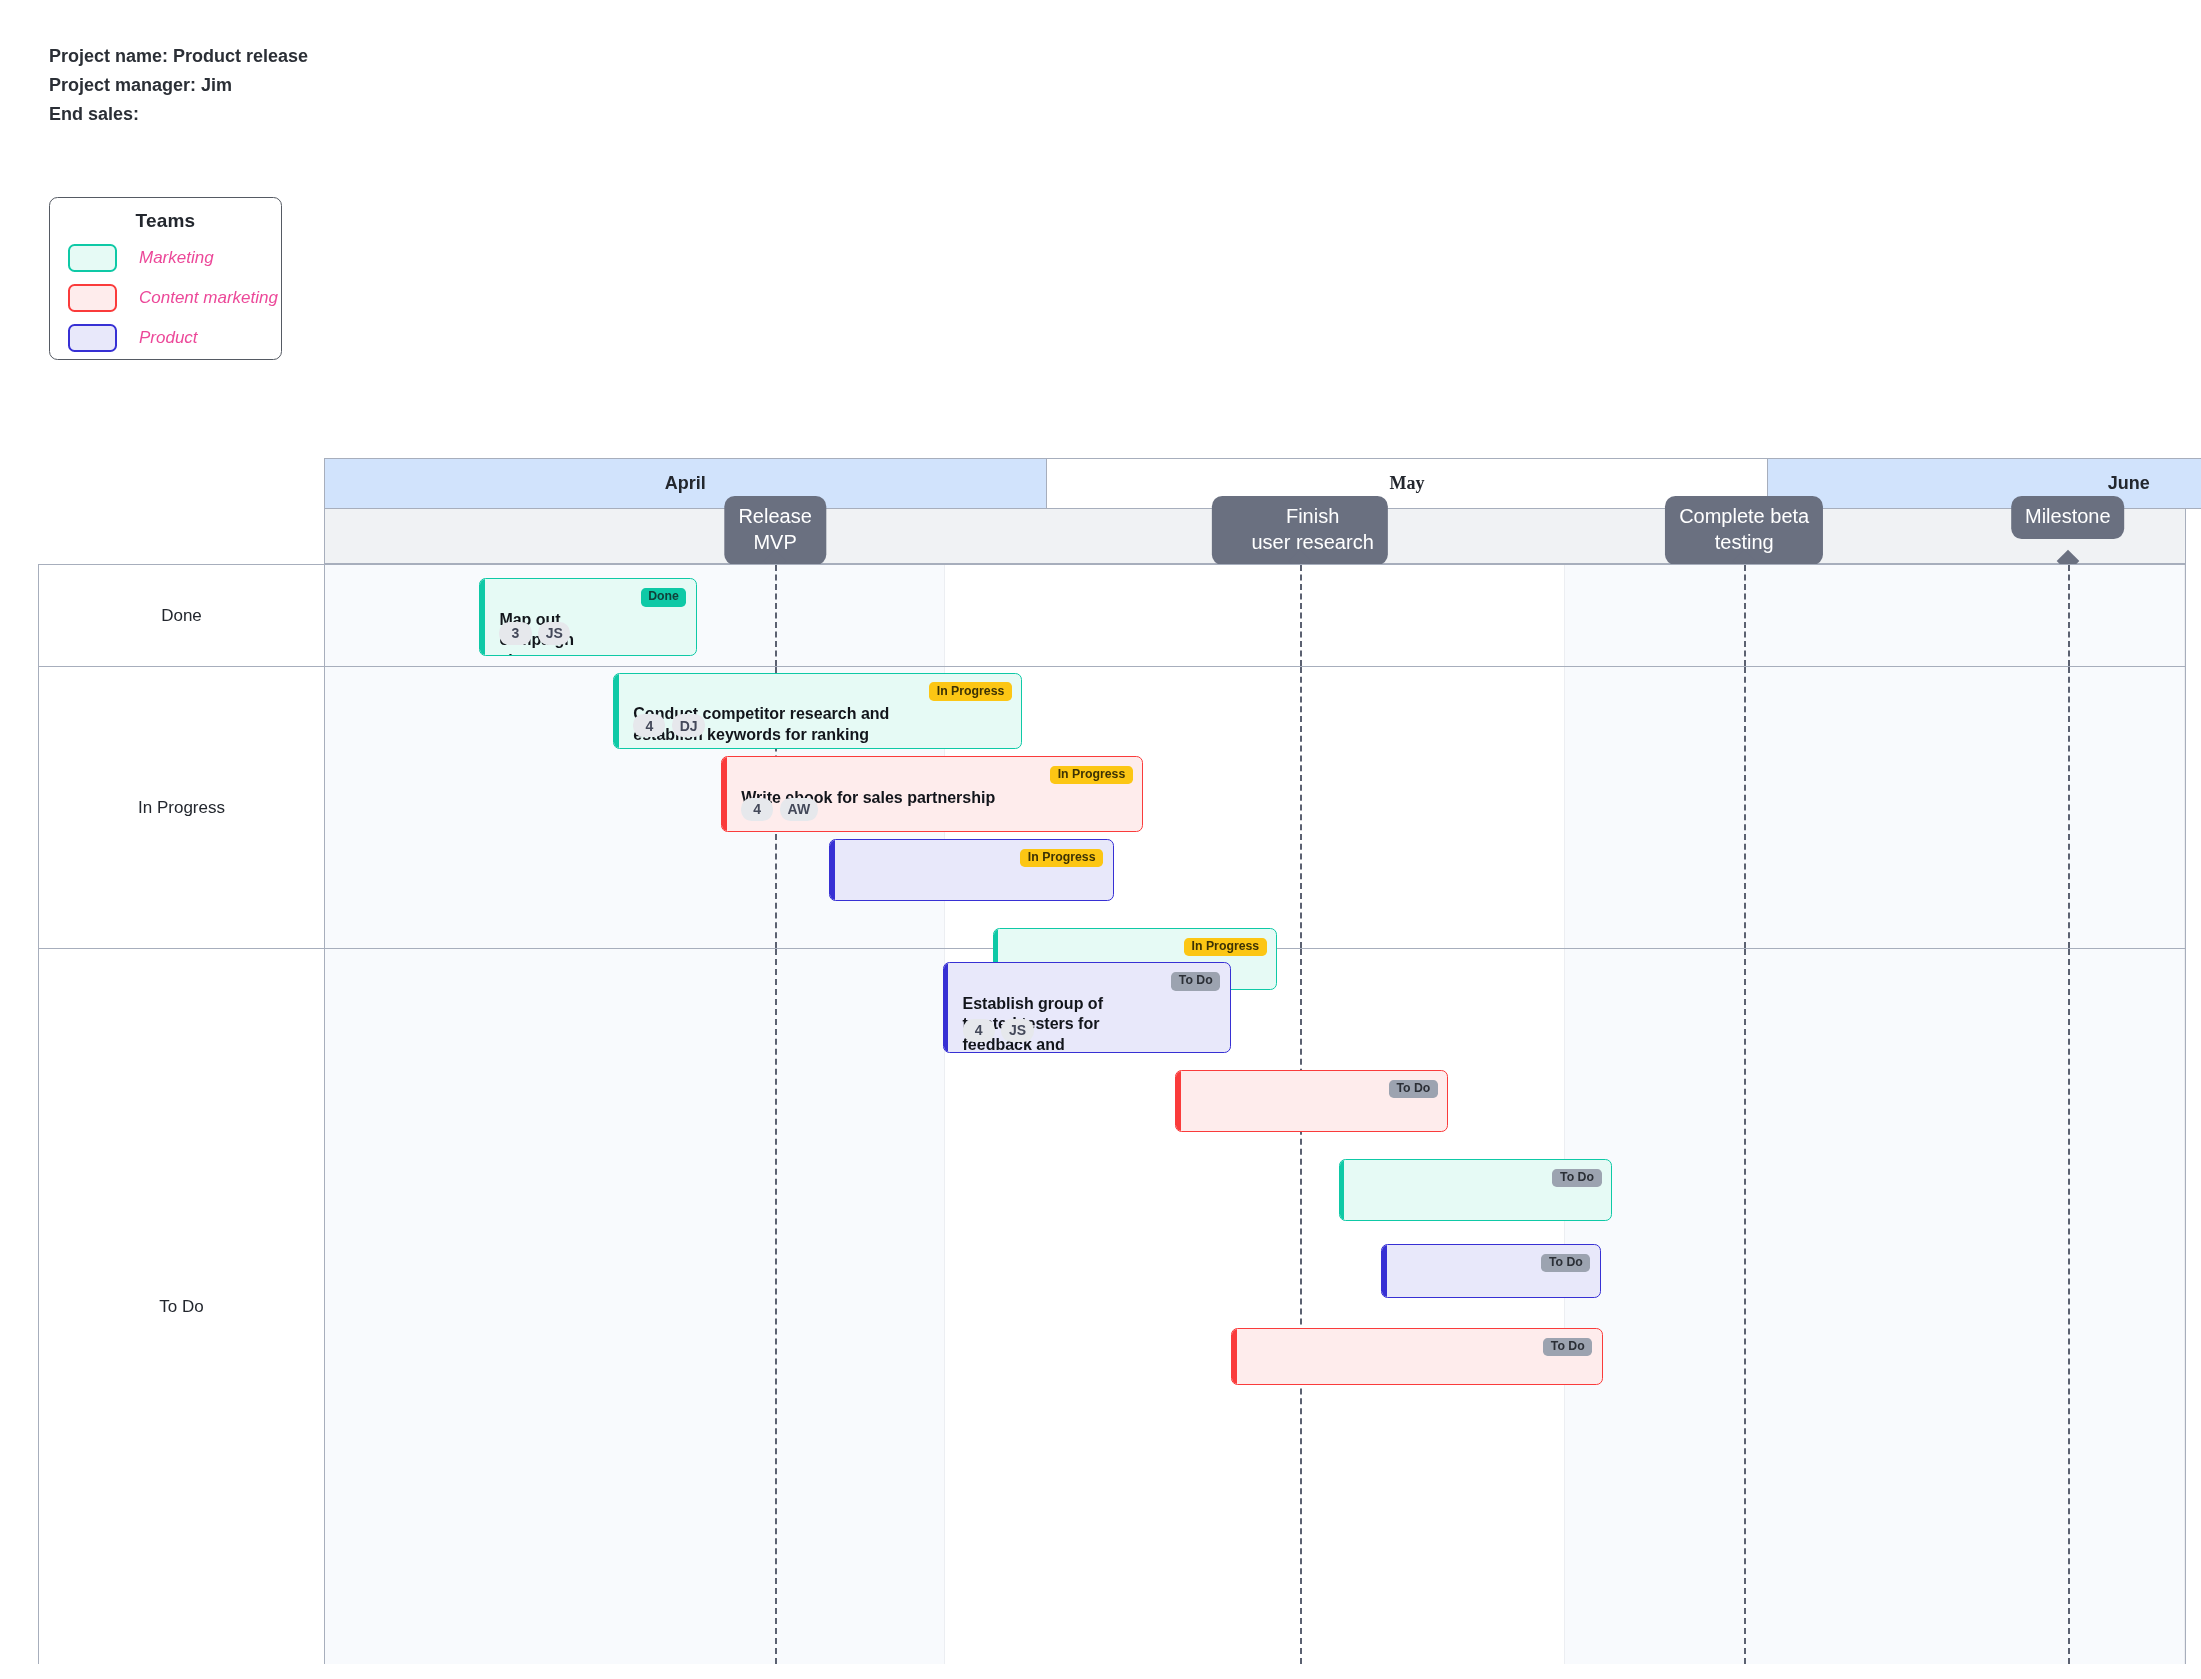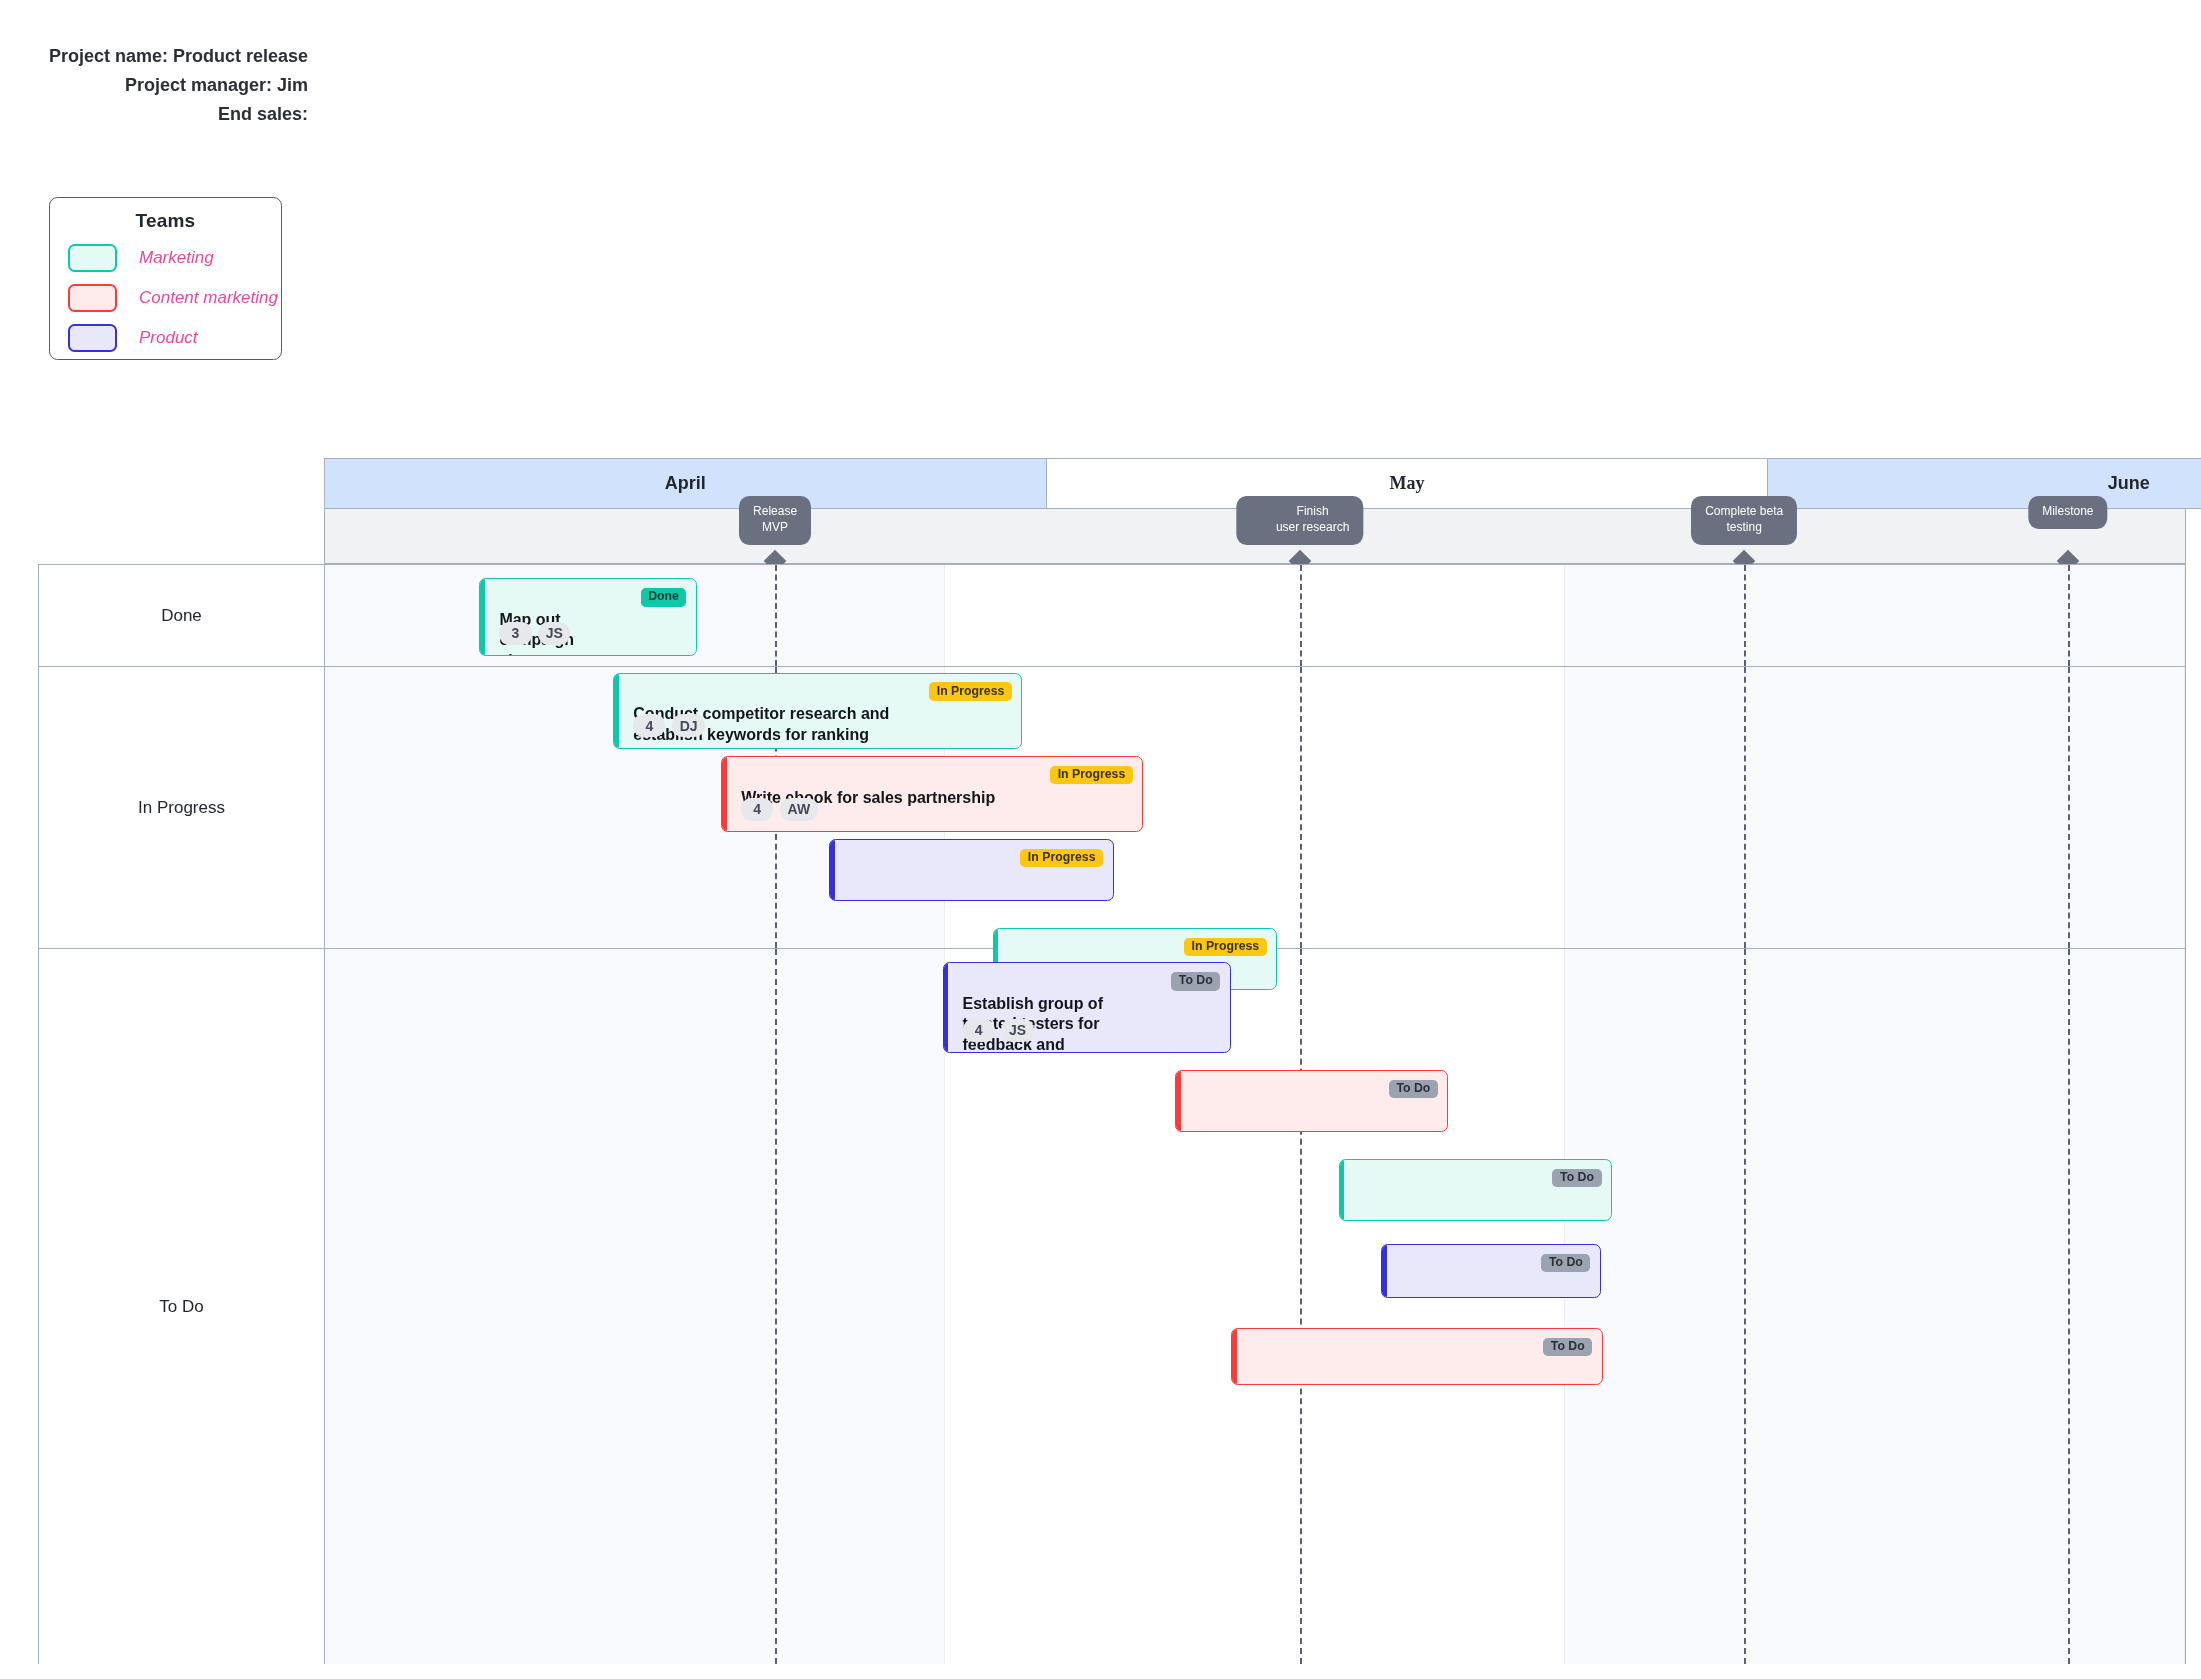--- a/index.html
+++ b/index.html
@@ -19,21 +19,21 @@
   
   #project-meta {
     position: absolute;
     left: 49px;
     top: 42px;
     font-size: 18px;
     font-weight: bold;
     line-height: 1.62;
     color: #2b2f36;
   }
-  #project-meta div { white-space: pre; text-align: right; }
+  #project-meta div { white-space: pre; }
 
   
   #teams-legend {
     position: absolute;
     left: 49px;
     top: 197px;
     width: 233px;
     height: 163px;
     box-sizing: border-box;
     border: 1.5px solid #555a63;
@@ -117,21 +117,21 @@
     border-right: 1.7px solid #a7aebc;
     border-bottom: 1.7px solid #a7aebc;
   }
   .milestone {
     position: absolute;
     top: -13.2px;
     transform: translateX(-50%);
     background: #6a7080;
     color: #ffffff;
     border-radius: 10.4px;
-    font-size: 12px;
+    font-size: 20px;
     line-height: 1.28;
     text-align: center;
     padding: 8.5px 14px 9.5px 14px;
     white-space: pre-line;
     box-sizing: border-box;
   }
   .milestone-diamond {
     position: absolute;
     top: 44px;
     width: 16px;

